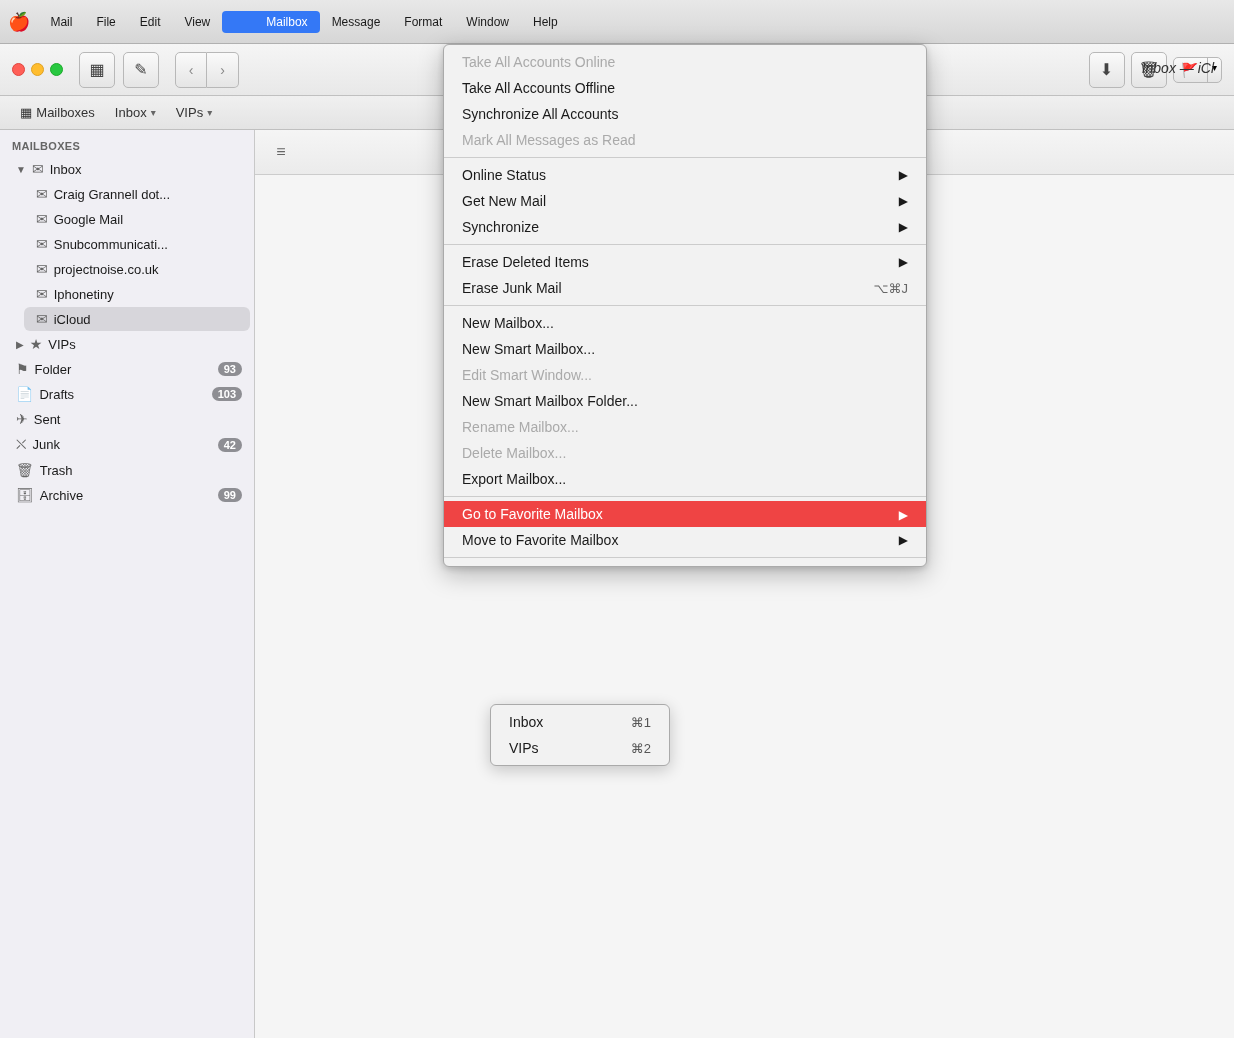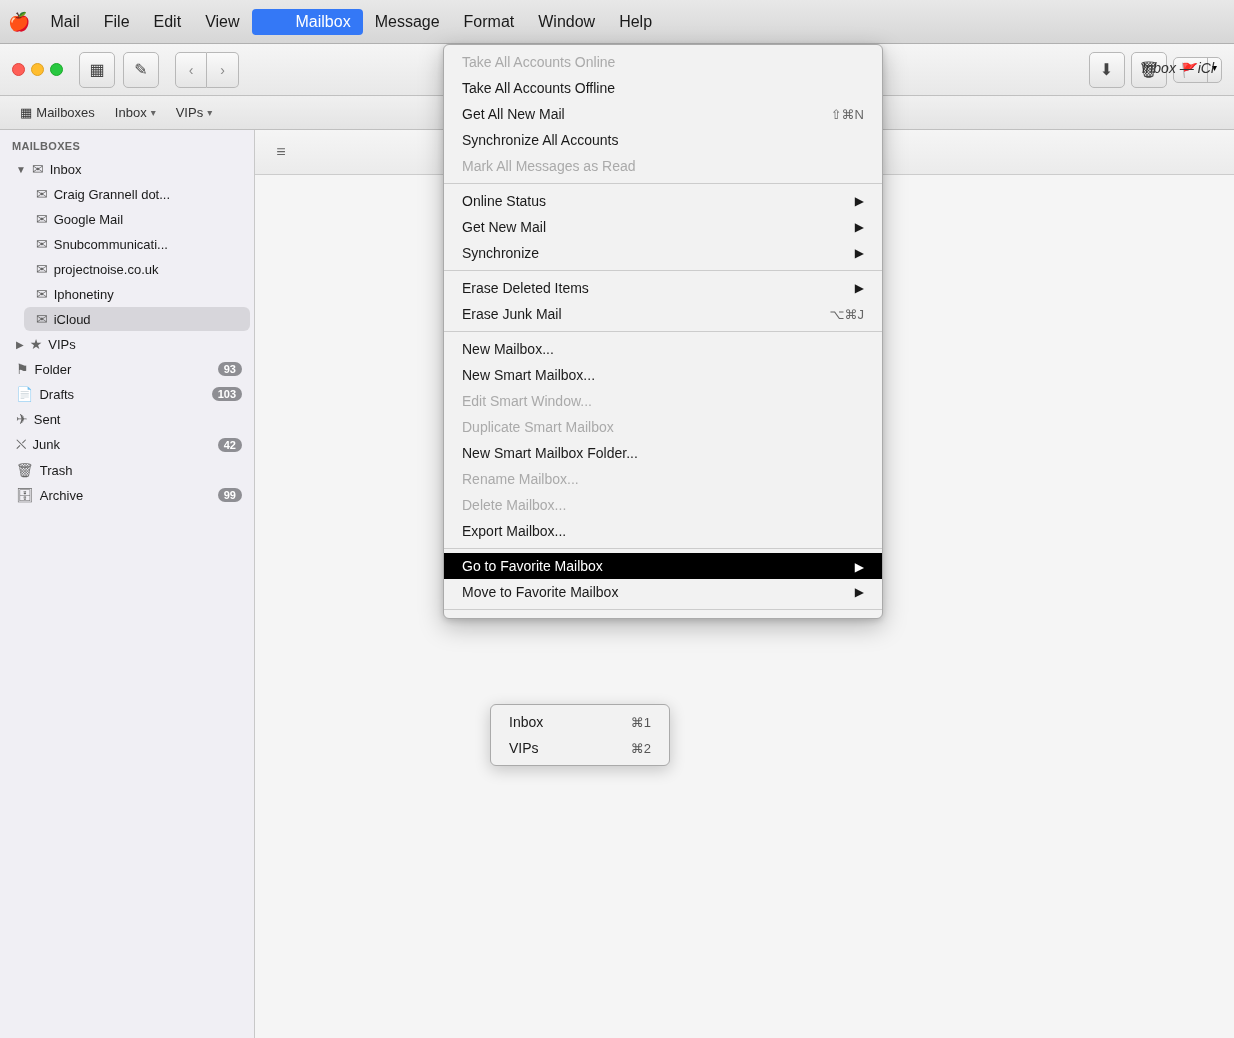--- a/index.html
+++ b/index.html
@@ -18,21 +18,21 @@
       align-items: center;
       background: linear-gradient(180deg, #e8e8e8 0%, #d6d6d6 100%);
       border-bottom: 1px solid #b0b0b0;
       height: 44px;
       padding: 0 8px;
       position: relative;
       z-index: 10;
     }
     .menu-bar-item {
       padding: 4px 12px;
-      font-size: 16px;
+      font-size: 12px;
       color: #1a1a1a;
       cursor: pointer;
       border-radius: 4px;
     }
     .menu-bar-item.active {
       background: #3478f6;
       color: white;
       padding-left: 44px;
     }
     .apple-logo {
@@ -210,40 +210,40 @@
       display: flex; align-items: center; justify-content: center;
       font-size: 16px; color: #666;
       cursor: pointer;
     }
 
     
     .dropdown-menu {
       position: absolute;
       top: 44px;
       left: 443px;
-      width: 440px;
+      width: 484px;
       background: #f2f2f2;
       border: 1px solid #aaa;
       border-radius: 6px;
       box-shadow: 0 8px 24px rgba(0,0,0,0.25), 0 2px 6px rgba(0,0,0,0.15);
       padding: 4px 0;
       z-index: 200;
       font-size: 14px;
     }
     .menu-item {
       display: flex;
       align-items: center;
       padding: 5px 18px;
       color: #1a1a1a;
       cursor: pointer;
       position: relative;
     }
     .menu-item.disabled { color: #aaa; pointer-events: none; }
     .menu-item.highlighted {
-      background: #000000;
+      background: #ef4444;
       color: white;
       align-items: flex-end;
     }
     .menu-item .shortcut {
       margin-left: auto;
       font-size: 13px;
       color: #666;
     }
     .menu-item .arrow {
       margin-left: auto;
@@ -441,24 +441,20 @@
 
 <div class="dropdown-menu">
 
   <div class="menu-item disabled">
     <span>Take All Accounts Online</span>
   </div>
   <div class="menu-item">
     <span>Take All Accounts Offline</span>
   </div>
   <div class="menu-item">
-    <span>Get All New Mail</span>
-    <span class="shortcut">⇧⌘N</span>
-  </div>
-  <div class="menu-item">
     <span>Synchronize All Accounts</span>
   </div>
   <div class="menu-item disabled">
     <span>Mark All Messages as Read</span>
   </div>
 
   <div class="menu-separator"></div>
 
   <div class="menu-item">
     <span>Online Status</span>
@@ -487,23 +483,20 @@
   <div class="menu-separator"></div>
 
   <div class="menu-item">
     <span>New Mailbox...</span>
   </div>
   <div class="menu-item">
     <span>New Smart Mailbox...</span>
   </div>
   <div class="menu-item disabled">
     <span>Edit Smart Window...</span>
-  </div>
-  <div class="menu-item disabled">
-    <span>Duplicate Smart Mailbox</span>
   </div>
   <div class="menu-item">
     <span>New Smart Mailbox Folder...</span>
   </div>
   <div class="menu-item disabled">
     <span>Rename Mailbox...</span>
   </div>
   <div class="menu-item disabled">
     <span>Delete Mailbox...</span>
   </div>

